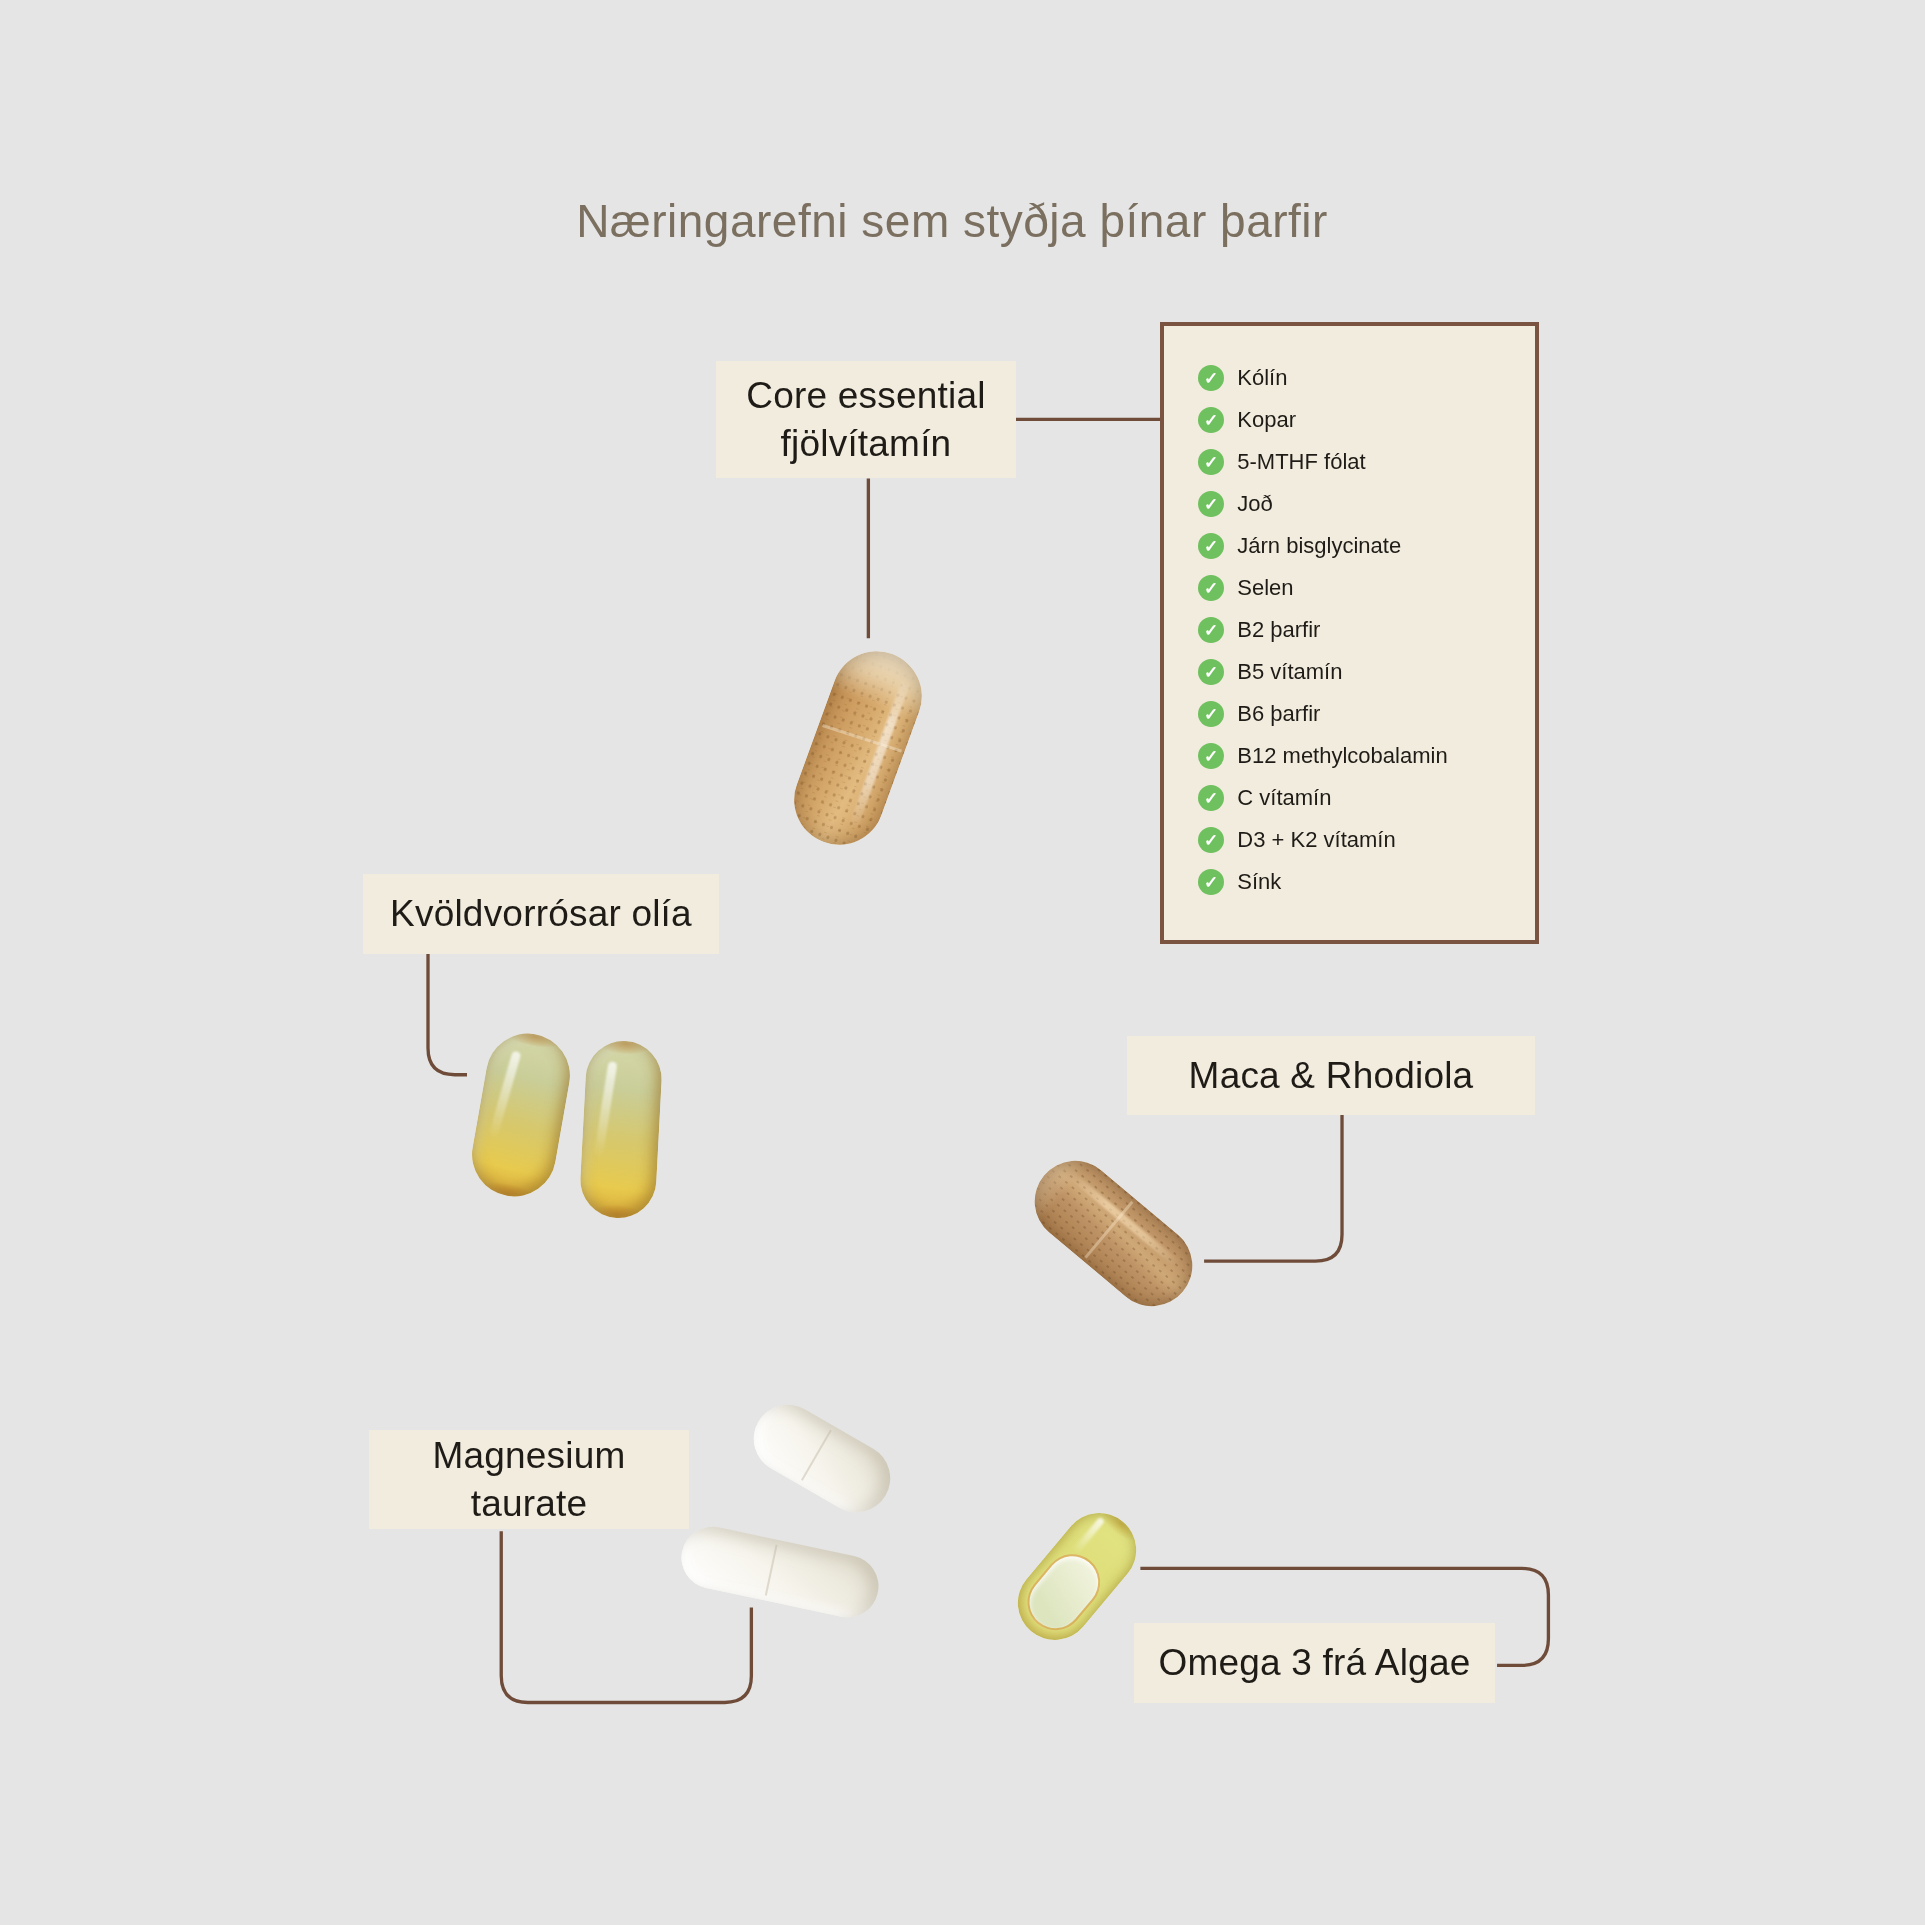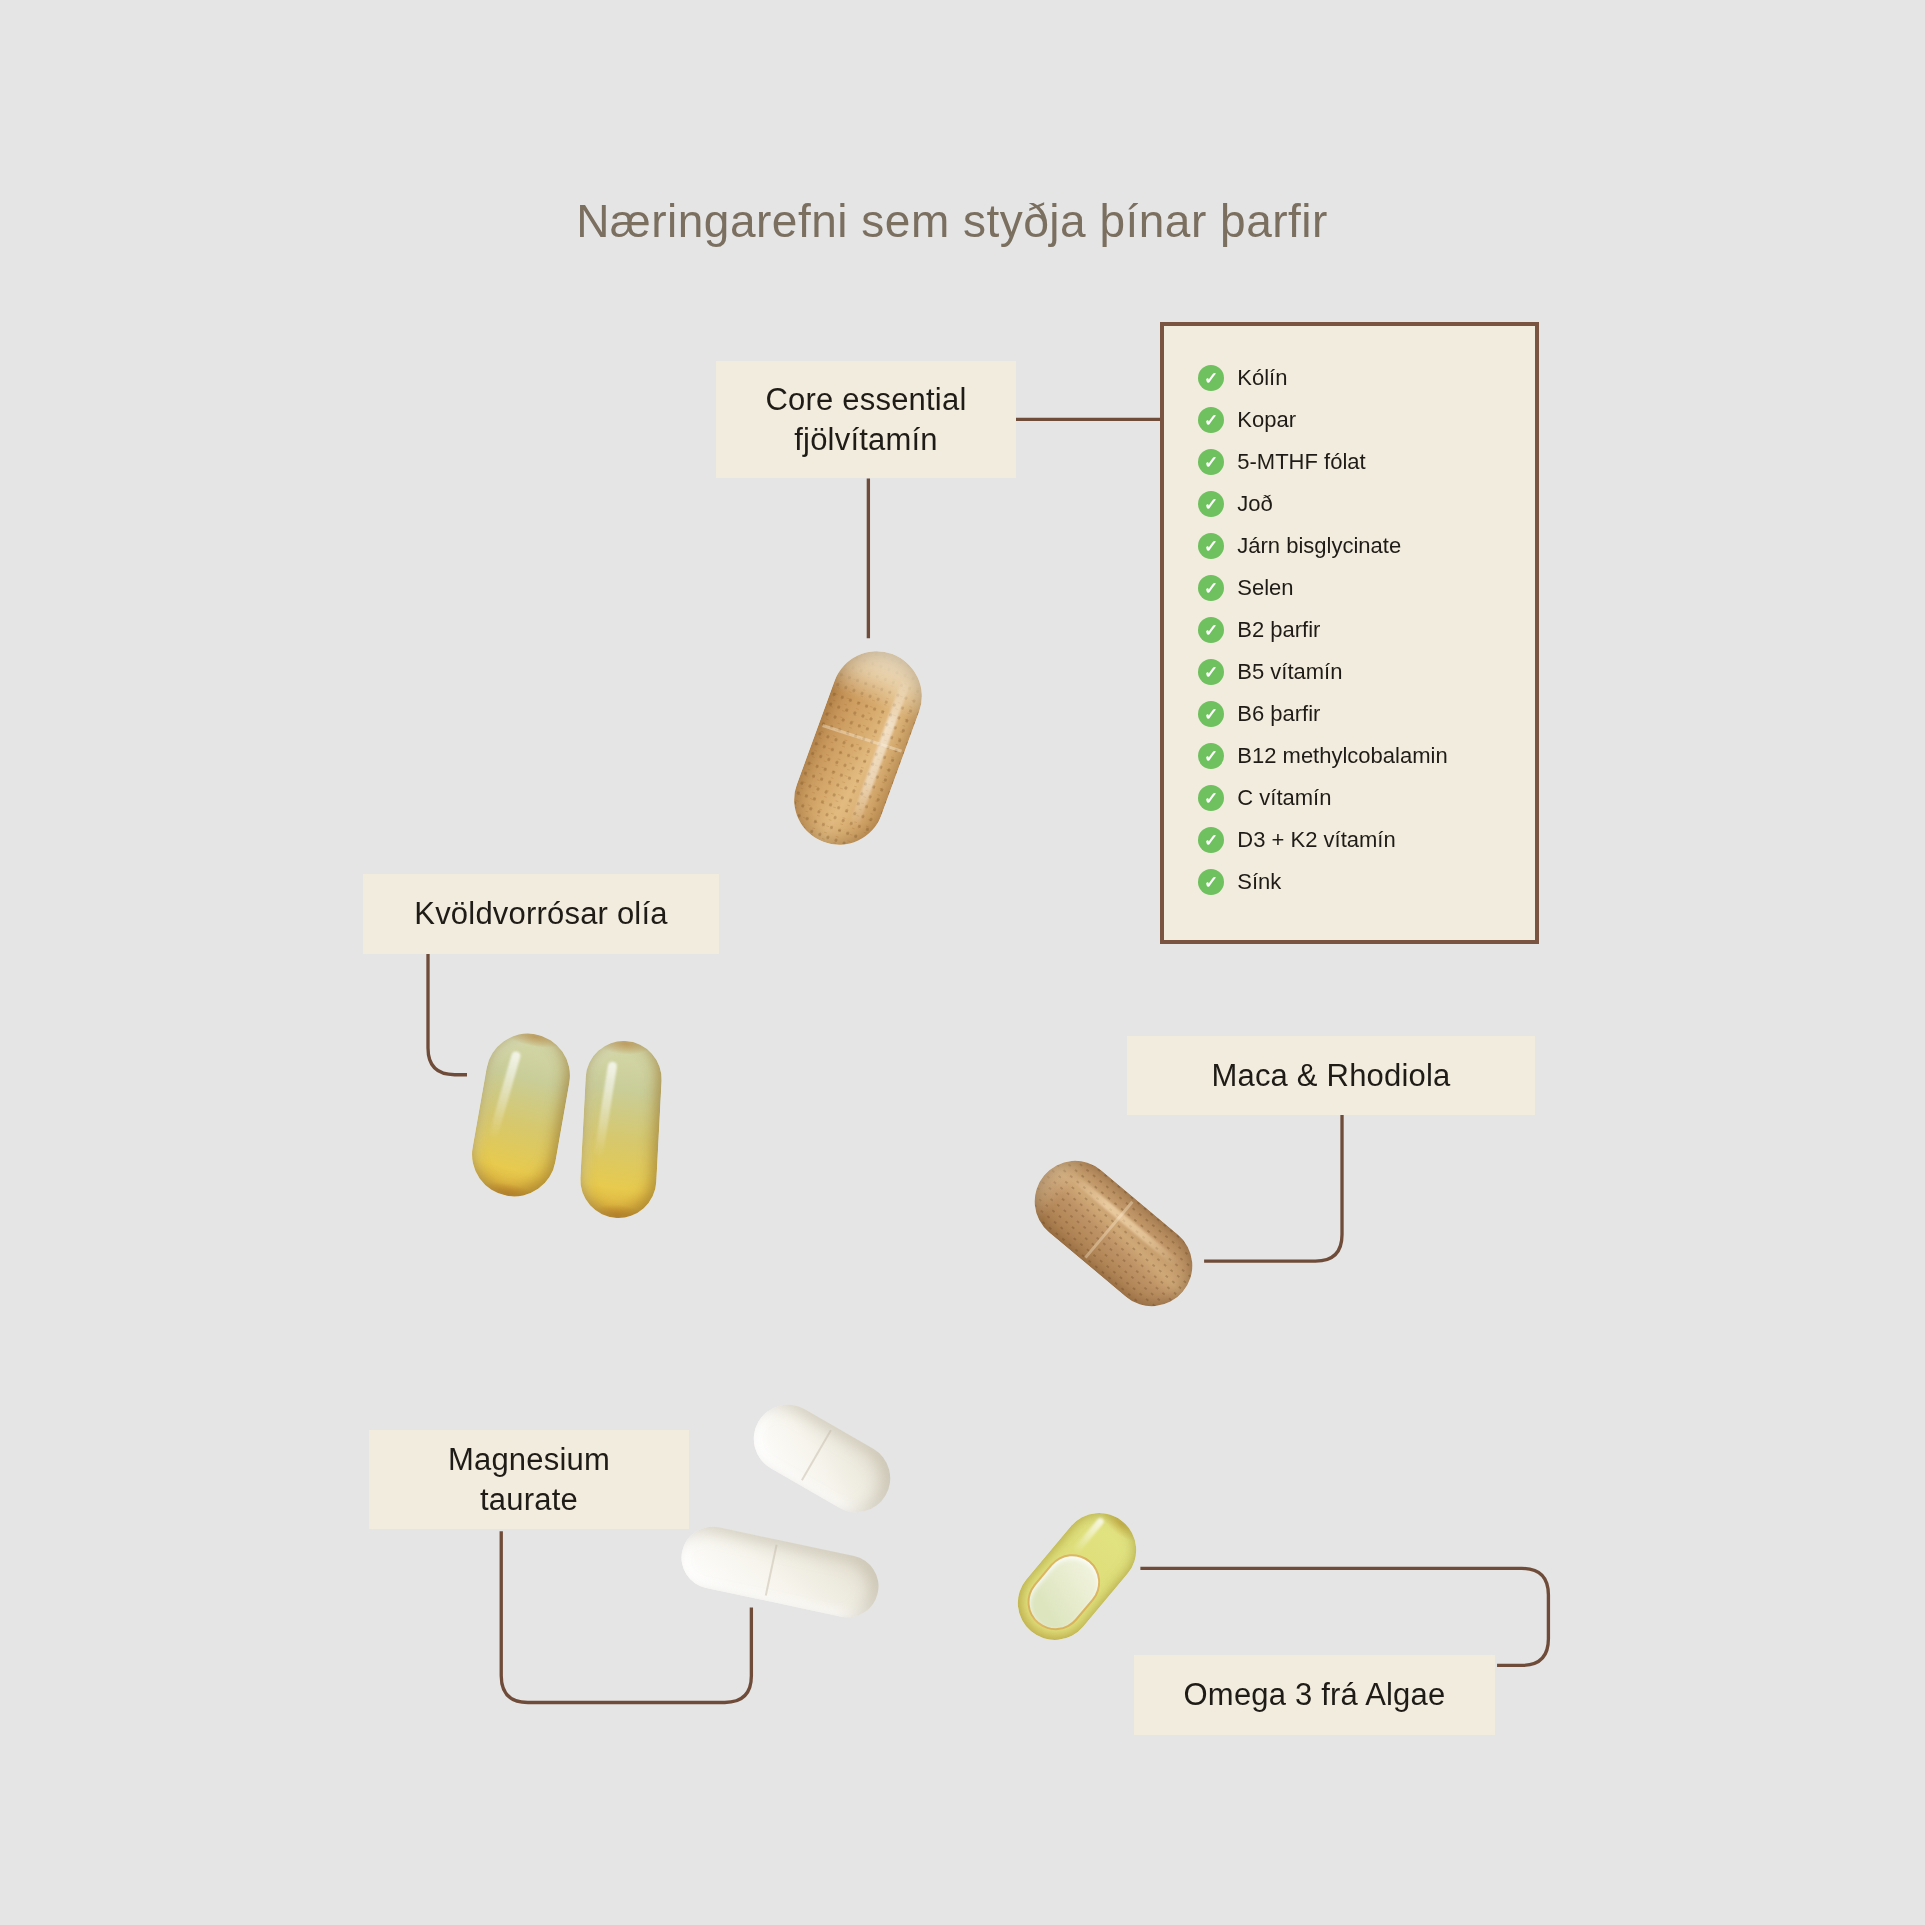--- a/index.html
+++ b/index.html
@@ -19,28 +19,28 @@
   }
 
   
   svg.connectors { position:absolute; inset:0; pointer-events:none; }
   svg.connectors path { stroke:#6f4c39; stroke-width:3.5; fill:none; }
 
   
   .label-box {
     position:absolute; background:#f2ecdf; color:#1f1c17;
     display:flex; flex-direction:column; align-items:center; justify-content:center;
-    font-size:31px; font-weight:500; line-height:1.28; text-align:center;
+    font-size:37px; font-weight:500; line-height:1.28; text-align:center;
     letter-spacing:0.2px; white-space:nowrap; box-sizing:border-box;
   }
   .lb-core     { left:716px;  top:361px;  width:300px; height:117px; }
   .lb-kvold    { left:363px;  top:874px;  width:356px; height:80px;text-align:right;  }
   .lb-maca     { left:1127px; top:1036px; width:408px; height:79px;  }
   .lb-mag      { left:369px;  top:1430px; width:320px; height:99px; }
-  .lb-omega    { left:1134px; top:1623px; width:361px; height:80px;margin-top:32px;  }
+  .lb-omega    { left:1134px; top:1623px; width:361px; height:80px;  }
 
   
   .list-box {
     position:absolute; left:1160px; top:322px; width:379px; height:622px;
     background:#f2ecdf; border:4.8px solid #7a5440; box-sizing:border-box;
   }
   .list-rows { padding:31px 0 0 34px; }
   .nutrient-row { display:flex; align-items:center; height:42px; gap:13.3px; }
   .check {
     flex:0 0 auto; width:26px; height:26px; border-radius:50%;

